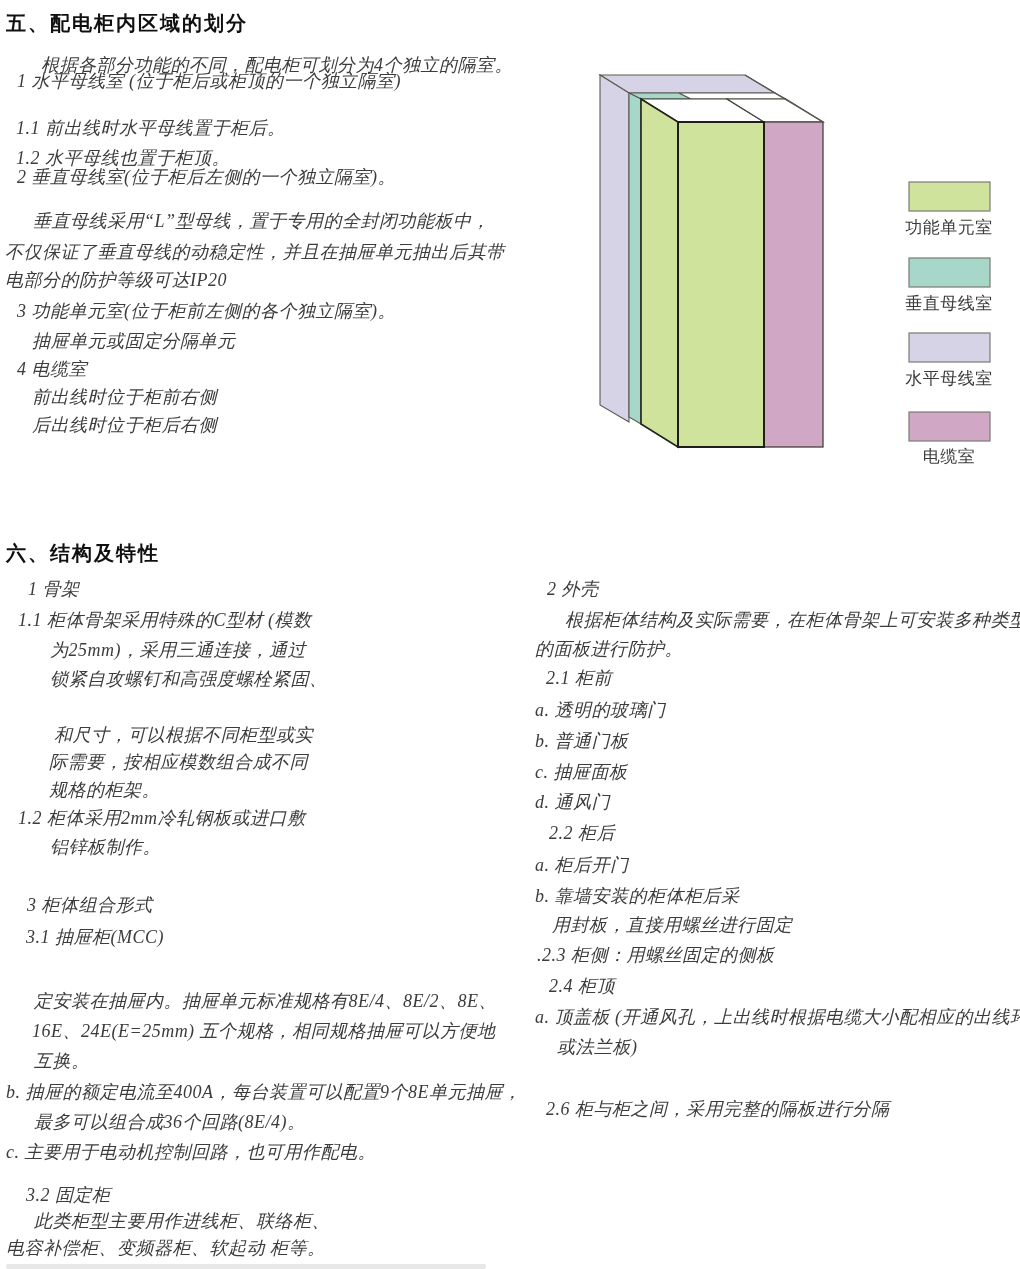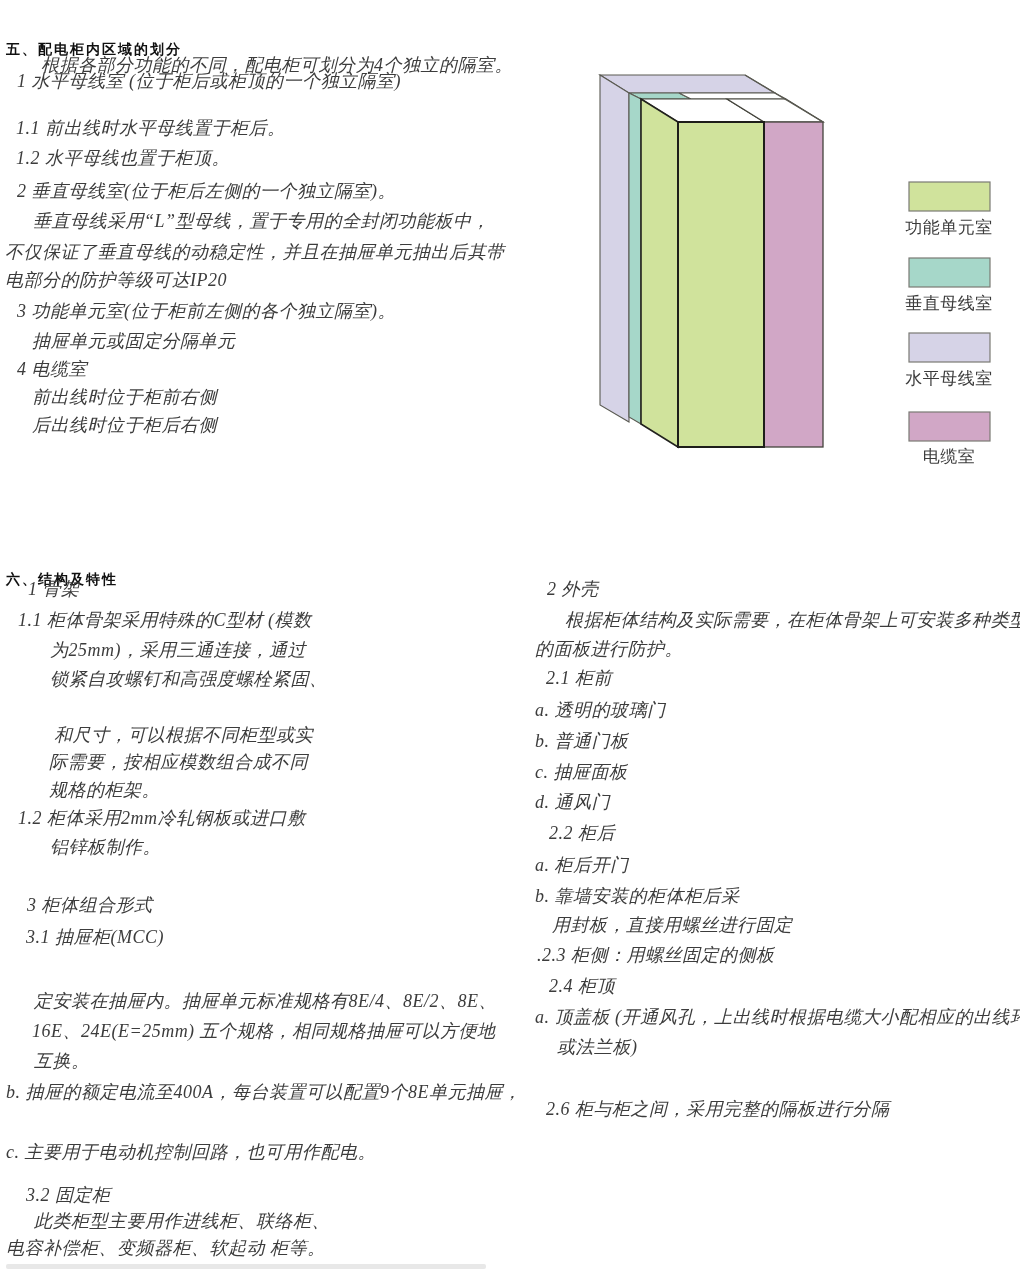--- a/index.html
+++ b/index.html
@@ -1,38 +1,38 @@
 <!DOCTYPE html>
 <html><head>
 <meta charset="utf-8">
 <style>
   html,body{margin:0;padding:0;background:#ffffff;}
   .page{position:relative;width:1020px;height:1269px;background:#ffffff;overflow:hidden;
         font-family:"Liberation Serif","DejaVu Serif",serif;}
   .h{position:absolute;font-family:"Liberation Sans","DejaVu Sans",sans-serif;
-     font-weight:bold;font-size:14px;letter-spacing:2px;color:#101010;white-space:pre;margin-top:31px;}
+     font-weight:bold;font-size:20px;letter-spacing:2px;color:#101010;white-space:pre;}
   .t{position:absolute;font-size:18px;letter-spacing:0.5px;color:#3c3c3c;white-space:pre;line-height:22px;font-style:italic;}
   .diagram-svg{position:absolute;left:0;top:0;}
   .legend-label{font-size:17px;fill:#3c3c3c;letter-spacing:0.5px;
      font-family:"Liberation Serif","DejaVu Serif",serif;}
   .artifact{position:absolute;left:6px;top:1264px;width:480px;height:5px;
      background:#cccccc;opacity:0.45;border-radius:2px;}
 </style>
 </head>
 <body>
 
 <div class="page">
 
   <div class="h" style="left:6px;top:10px">五、配电柜内区域的划分</div>
 
   <div class="t" style="left:41px;top:54px">根据各部分功能的不同，配电柜可划分为4个独立的隔室。</div>
   <div class="t" style="left:17px;top:70px">1 水平母线室 (位于柜后或柜顶的一个独立隔室)</div>
   <div class="t" style="left:16px;top:117px">1.1 前出线时水平母线置于柜后。</div>
   <div class="t" style="left:16px;top:147px">1.2 水平母线也置于柜顶。</div>
-  <div class="t" style="left:17px;top:180px">2 垂直母线室(位于柜后左侧的一个独立隔室)。</div>
+  <div class="t" style="left:17px;top:166px">2 垂直母线室(位于柜后左侧的一个独立隔室)。</div>
   <div class="t" style="left:5px;top:241px">不仅保证了垂直母线的动稳定性，并且在抽屉单元抽出后其带</div>
   <div class="t" style="left:33px;top:210px">垂直母线采用“L”型母线，置于专用的全封闭功能板中，</div>
   <div class="t" style="left:5px;top:269px">电部分的防护等级可达IP20</div>
   <div class="t" style="left:17px;top:300px">3 功能单元室(位于柜前左侧的各个独立隔室)。</div>
   <div class="t" style="left:32px;top:330px">抽屉单元或固定分隔单元</div>
   <div class="t" style="left:17px;top:358px">4 电缆室</div>
   <div class="t" style="left:32px;top:386px">前出线时位于柜前右侧</div>
   <div class="t" style="left:32px;top:414px">后出线时位于柜后右侧</div>
 
   <svg class="diagram-svg" width="1020" height="480" viewBox="0 0 1020 480">
@@ -80,20 +80,21 @@
   <div class="t" style="left:49px;top:751px">际需要，按相应模数组合成不同</div>
   <div class="t" style="left:49px;top:779px">规格的柜架。</div>
   <div class="t" style="left:18px;top:807px">1.2 柜体采用2mm冷轧钢板或进口敷</div>
   <div class="t" style="left:50px;top:836px">铝锌板制作。</div>
   <div class="t" style="left:27px;top:894px">3 柜体组合形式</div>
   <div class="t" style="left:26px;top:926px">3.1 抽屉柜(MCC)</div>
   <div class="t" style="left:34px;top:990px">定安装在抽屉内。抽屉单元标准规格有8E/4、8E/2、8E、</div>
   <div class="t" style="left:32px;top:1020px">16E、24E(E=25mm) 五个规格，相同规格抽屉可以方便地</div>
   <div class="t" style="left:34px;top:1050px">互换。</div>
   <div class="t" style="left:6px;top:1081px">b. 抽屉的额定电流至400A，每台装置可以配置9个8E单元抽屉，</div>
+  <div class="t" style="left:34px;top:1111px">最多可以组合成36个回路(8E/4)。</div>
   <div class="t" style="left:6px;top:1141px">c. 主要用于电动机控制回路，也可用作配电。</div>
   <div class="t" style="left:26px;top:1184px">3.2 固定柜</div>
   <div class="t" style="left:34px;top:1210px">此类柜型主要用作进线柜、联络柜、</div>
   <div class="t" style="left:6px;top:1237px">电容补偿柜、变频器柜、软起动 柜等。</div>
 
   <div class="t" style="left:547px;top:578px">2 外壳</div>
   <div class="t" style="left:565px;top:609px">根据柜体结构及实际需要，在柜体骨架上可安装多种类型</div>
   <div class="t" style="left:535px;top:638px">的面板进行防护。</div>
   <div class="t" style="left:546px;top:667px">2.1 柜前</div>
   <div class="t" style="left:535px;top:699px">a. 透明的玻璃门</div>

